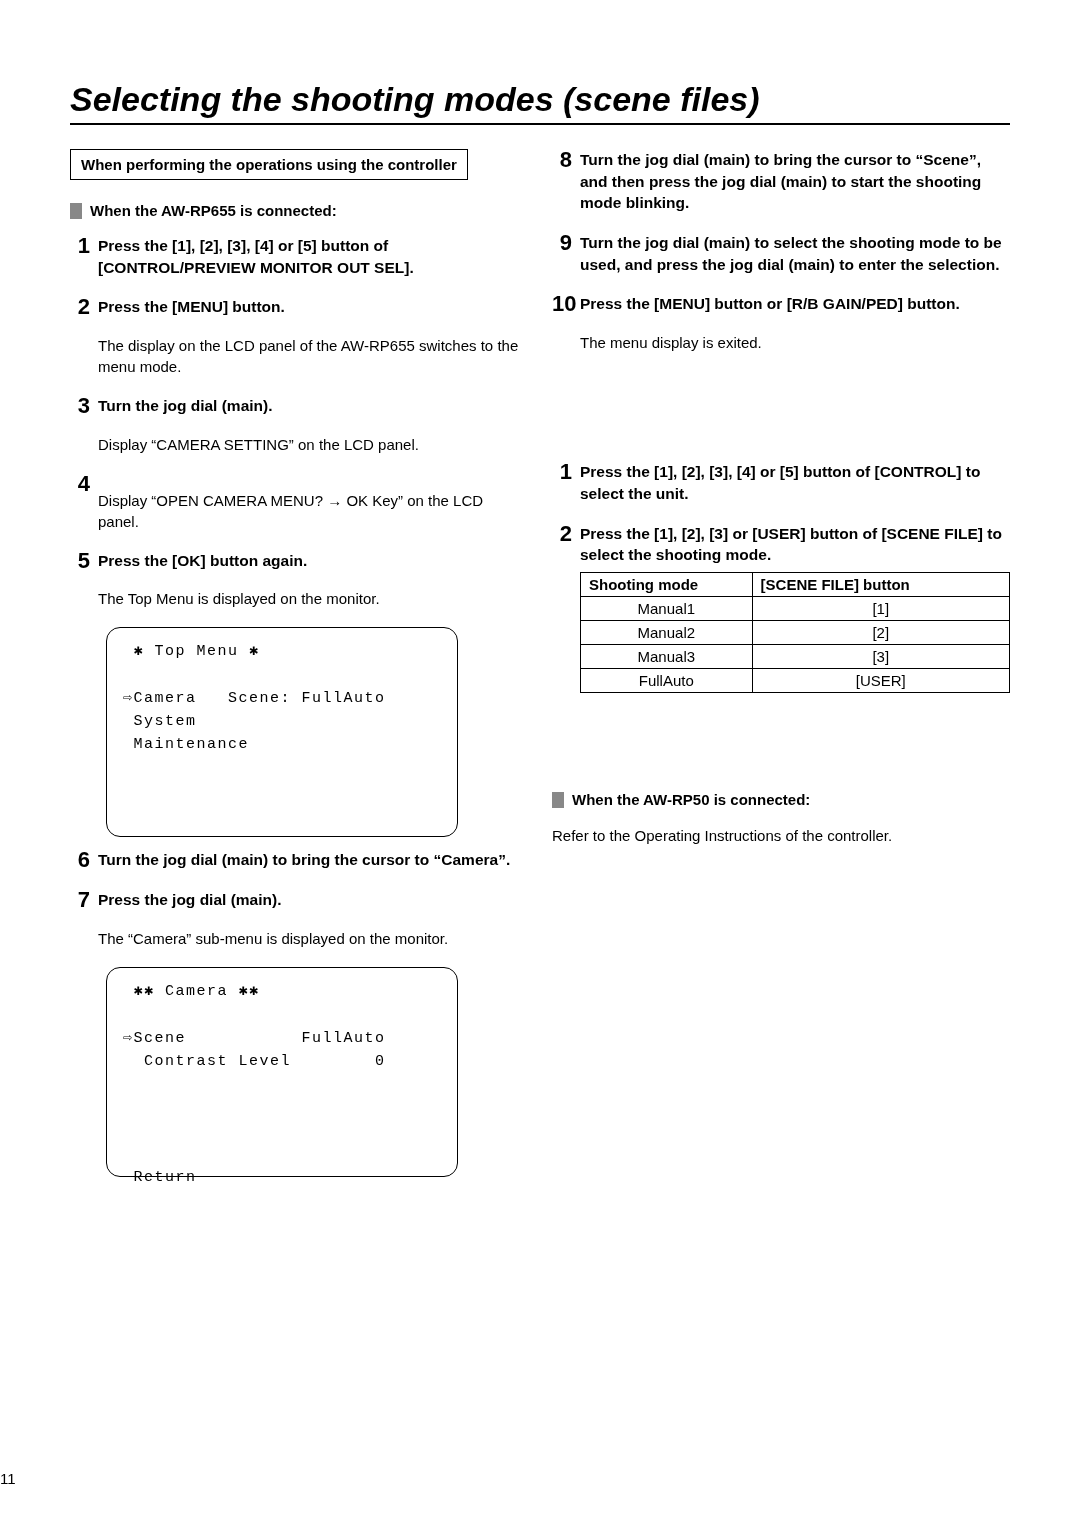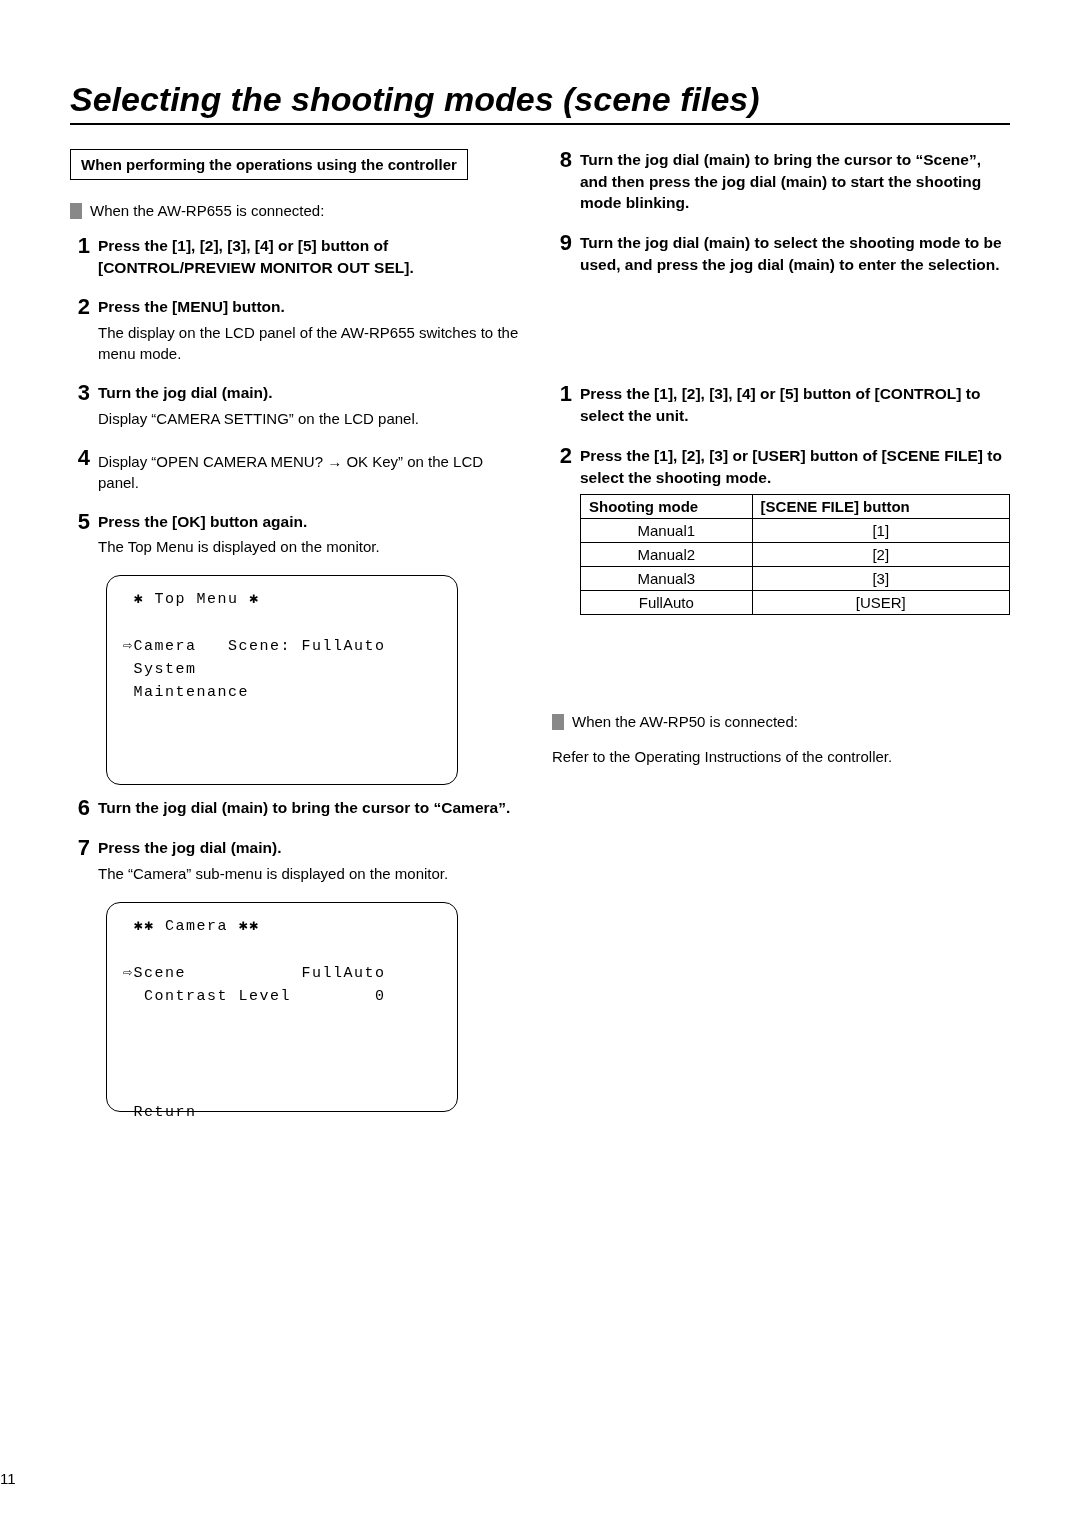--- a/index.html
+++ b/index.html
@@ -32,21 +32,21 @@
       border: 1px solid #000;
       padding: 6px 10px;
       font-weight: bold;
       font-size: 15px;
       margin-bottom: 12px;
       display: inline-block;
     }
     .section-header {
       display: flex;
       align-items: flex-end;
-      font-weight: normal;
+      font-weight: bold;
       font-size: 15px;
       margin-top: 10px;
       margin-bottom: 16px;
     }
     .section-header::before {
       content: "";
       display: inline-block;
       width: 12px;
       height: 16px;
       background: #888;
@@ -71,21 +71,21 @@
       padding-left: 2px;
     }
     .step-title {
       font-weight: bold;
       font-size: 15.5px;
       line-height: 1.4;
     }
     .step-desc {
       font-size: 15px;
       line-height: 1.4;
-      margin-top: 4px;
+      margin-top: 17px;
     }
     .menu-screen {
       border: 1.5px solid #000;
       border-radius: 14px;
       margin: 8px 0 12px 36px;
       padding: 12px 16px 12px 16px;
       font-family: "Courier New", monospace;
       font-size: 15px;
       line-height: 1.55;
       white-space: pre;
@@ -214,20 +214,27 @@
       </div>
     </div>
 
     <div class="step">
       <div class="step-num">9</div>
       <div class="step-body">
         <div class="step-title">Turn the jog dial (main) to select the shooting mode to be used, and press the jog dial (main) to enter the selection.</div>
       </div>
     </div>
 
+    <div class="step">
+      <div class="step-num">10</div>
+      <div class="step-body">
+        <div class="step-title">Press the [MENU] button or [R/B GAIN/PED] button.</div>
+        <div class="step-desc">The menu display is exited.</div>
+      </div>
+    </div>
 
     <div style="height:90px;"></div>
 
 
     <div class="step">
       <div class="step-num">1</div>
       <div class="step-body">
         <div class="step-title">Press the [1], [2], [3], [4] or [5] button of [CONTROL] to select the unit.</div>
       </div>
     </div>

